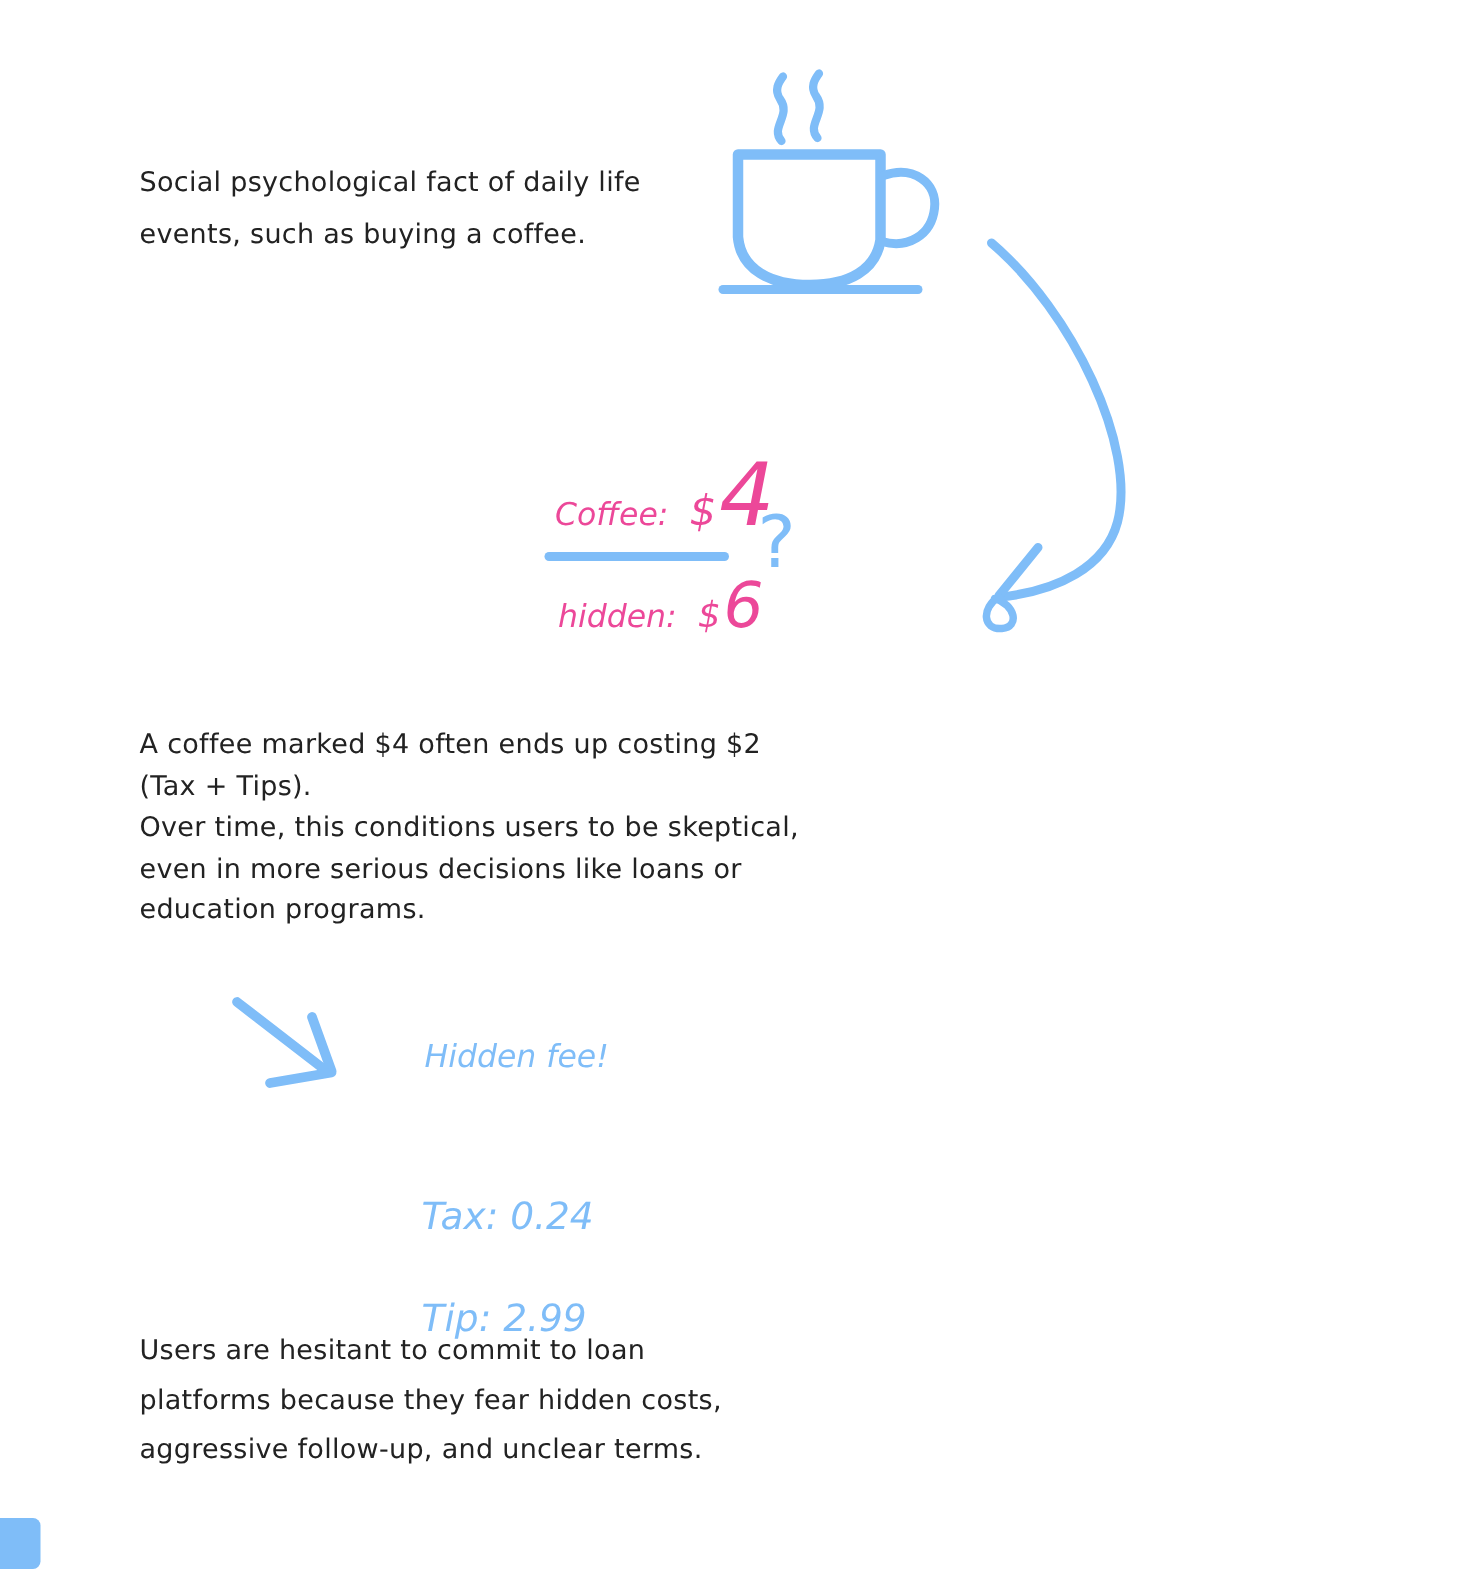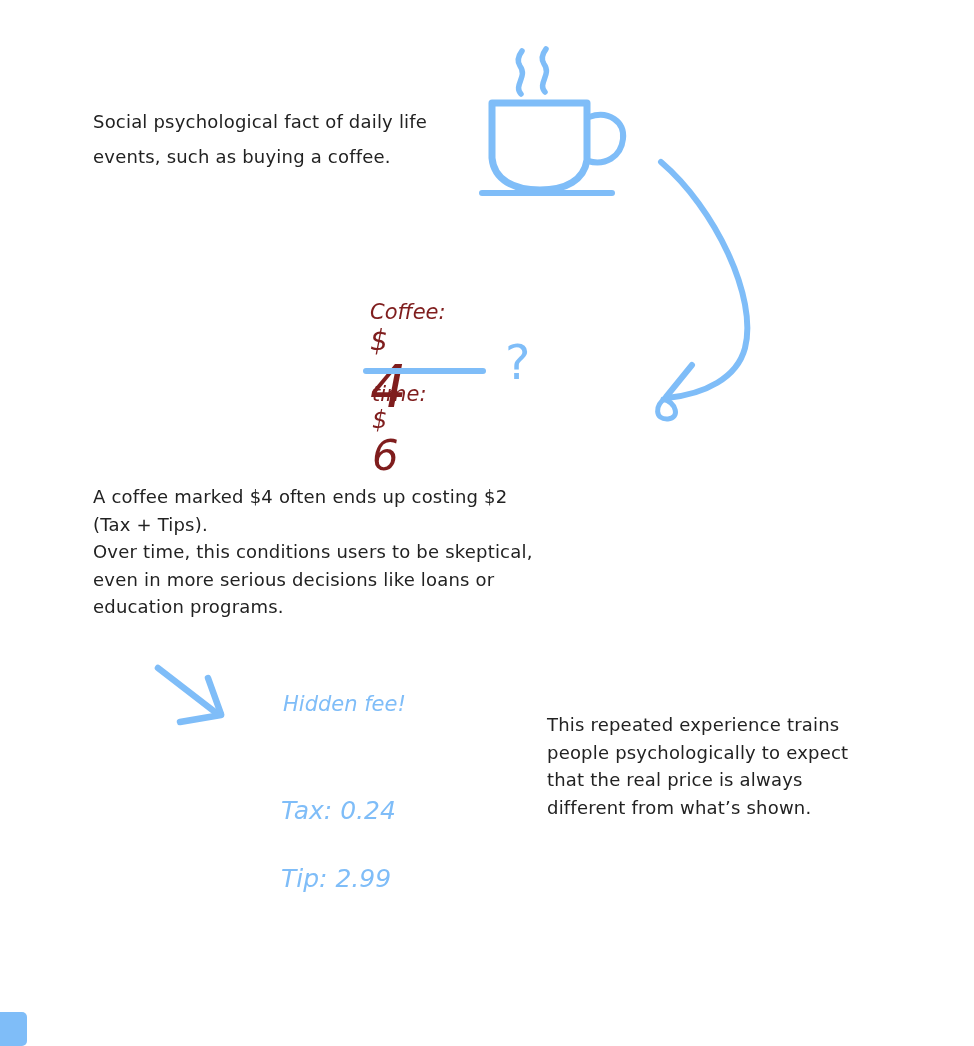--- a/index.html
+++ b/index.html
@@ -29,23 +29,22 @@
 
   .accent-text { color: #7fbdf8; font-style: italic; }
 
   .sketch { position: absolute; }
   .sketch path, .sketch line { fill: none; stroke: #7fbdf8; stroke-linecap: round; }
 
   .price-row {
     position: absolute;
     display: flex;
     align-items: baseline;
-    color: #7f1d1d;
+    color: #ec4899;
     font-style: italic;
-    flex-direction: column;
   }
   .price-row-item  { left: 370px; top: 300px; }
   .price-row-total { left: 372px; top: 382px; }
   .price-label   { font-size: 21px; margin-right: 14px; }
   .currency      { font-size: 28px; margin-right: 2px; }
   .amount-big    { font-size: 58px; line-height: 60px; font-style: italic; }
   .amount-mid    { font-size: 42px; line-height: 44px; font-style: italic; }
   .currency-sm   { font-size: 24px; margin-right: 2px; }
 
   .divider {
@@ -105,21 +104,21 @@
 
   <div class="price-row price-row-item">
     <span class="price-label">Coffee:</span>
     <span class="currency">$</span>
     <span class="amount-big">4</span>
   </div>
 
   <div class="divider"></div>
 
   <div class="price-row price-row-total">
-    <span class="price-label">time:</span>
+    <span class="price-label">hidden:</span>
     <span class="currency-sm">$</span>
     <span class="amount-mid">6</span>
   </div>
 
   <div class="question-mark">?</div>
 
   <div class="note note-explanation">A coffee marked $4 often ends up costing $2
 (Tax + Tips).
 Over time, this conditions users to be skeptical,
 even in more serious decisions like loans or
@@ -131,21 +130,20 @@
     <path d="M 32 67 L 73 60" stroke-width="6.5"></path>
   </svg>
 
   <div class="hidden-fee-title accent-text">Hidden fee!</div>
 
   <div class="fee-lines accent-text">
     <div>Tax: 0.24</div>
     <div>Tip: 2.99</div>
   </div>
 
-  <div class="note note-psychology">This repeated experience trains
-people psychologically to expect
-that the real price is always
-different from what’s shown.</div>
 
+  <div class="note note-hesitancy">Users are hesitant to commit to loan
+platforms because they fear hidden costs,
+aggressive follow-up, and unclear terms.</div>
 
   <div class="corner-rect"></div>
 
 </div>
 
 </body></html>

